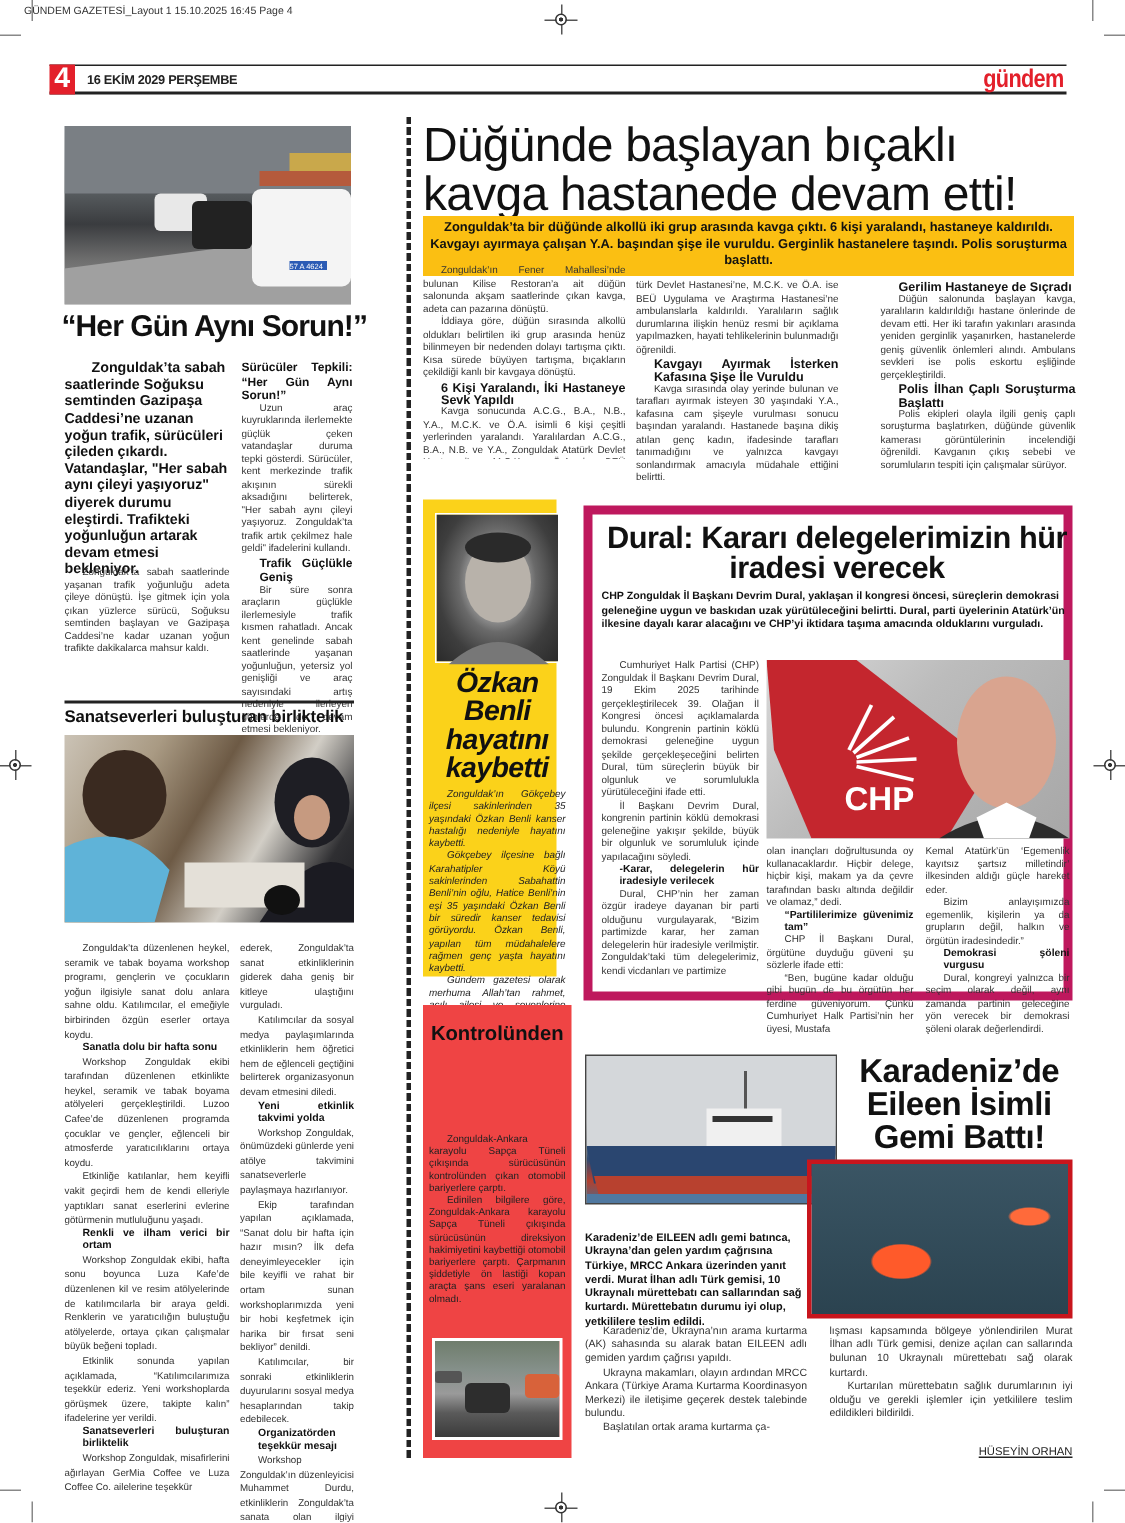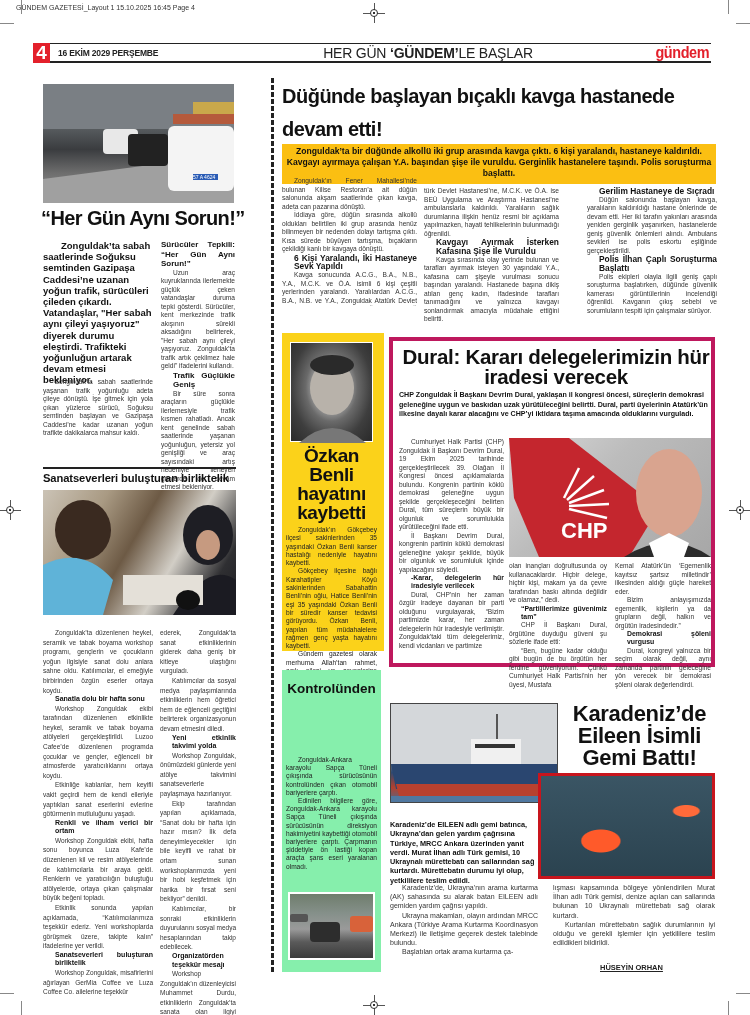--- a/index.html
+++ b/index.html
@@ -32,42 +32,42 @@
   
   .s1-photo { left: 43px; top: 84px; width: 191px; height: 119px; background: linear-gradient(180deg,#8a8f93 0%,#5b6063 35%,#3a3c3f 55%,#6e6e6e 75%,#999 100%); }
   .s1-headline { position: absolute; left: 41px; top: 207px; width: 200px; font-size: 20px; font-weight: 900; letter-spacing: -0.6px; color: #111; white-space: nowrap; }
   .s1-lede { position: absolute; left: 43px; top: 240px; width: 110px; font-size: 9.5px; line-height: 11.2px; font-weight: 900; color: #111; }
   .s1-lede .ind { padding-left: 18px; }
   .s1-body1 { position: absolute; left: 43px; top: 378px; width: 110px; }
   .s1-col2 { position: absolute; left: 161px; top: 240px; width: 74px; }
   .s1-col2 .sh { font-weight: 900; font-size: 8px; line-height: 9.5px; color: #111; }
 
   
-  .s2-headline { position: absolute; left: 282px; top: 80px; width: 440px; font-size: 20px; line-height: 33px; font-weight: 700; letter-spacing: -0.5px; color: #111; }
+  .s2-headline { position: absolute; left: 282px; top: 80px; width: 440px; font-size: 32px; line-height: 33px; font-weight: 400; letter-spacing: -0.5px; color: #111; }
   .s2-deck { position: absolute; left: 282px; top: 144px; width: 434px; height: 40px; background: #fbbf12; font-size: 8.6px; line-height: 11.2px; font-weight: 900; text-align: center; padding-top: 2px; color: #111; }
   .s2-c1 { position: absolute; left: 282px; top: 177px; width: 135px; }
   .s2-c2 { position: absolute; left: 424px; top: 187px; width: 135px; }
   .s2-c3 { position: absolute; left: 587px; top: 187px; width: 130px; }
   .s2-sh { font-weight: 900; font-size: 8.4px; line-height: 8.8px; color: #111; padding-left: 12px; }
 
   
-  .obit { position: absolute; left: 282px; top: 333px; width: 102px; height: 318px; background: #fbd21a; }
+  .obit { position: absolute; left: 282px; top: 333px; width: 89px; height: 318px; background: #fbd21a; font-style: italic; }
   .obit-photo { position: absolute; left: 8px; top: 9px; width: 83px; height: 100px; background: radial-gradient(ellipse at 50% 45%, #c9c9c9 0 20%, #6a6a6a 45%, #3e3e3e 70%, #2a2a2a 100%); border: 1px solid #fff; }
   .obit-headline { position: absolute; left: 2px; top: 113px; width: 95px; text-align: center; font-size: 19px; line-height: 19px; font-weight: 900; color: #111; letter-spacing: -0.4px; }
   .obit-body { position: absolute; left: 4px; top: 193px; width: 91px; font-size: 6.6px; line-height: 8.3px; color: #222; }
 
   
-  .acc { position: absolute; left: 282px; top: 670px; width: 99px; height: 302px; background: #86efac; }
+  .acc { position: absolute; left: 282px; top: 670px; width: 99px; height: 302px; background: #ef4444; }
   .acc-headline { position: absolute; left: 2px; top: 12px; width: 95px; text-align: center; font-size: 13.5px; line-height: 13.5px; font-weight: 900; color: #111; }
   .acc-headline .big { font-size: 14.5px; }
   .acc-body { position: absolute; left: 4px; top: 86px; width: 91px; font-size: 6.6px; line-height: 8.2px; color: #222; }
   .acc-photo { position: absolute; left: 6px; top: 222px; width: 87px; height: 68px; border: 2px solid #fff; background: linear-gradient(180deg,#6f7d6c 0%,#85908a 30%,#9a9a9a 55%,#5a5a5a 75%,#3b3b3b 100%); }
 
   
-  .dural { position: absolute; left: 389px; top: 337px; width: 326px; height: 330px; border: 4px solid #be185d; }
+  .dural { position: absolute; left: 389px; top: 337px; width: 326px; height: 330px; border: 6px solid #be185d; }
   .dural-headline { position: absolute; left: 0; top: 6px; width: 326px; text-align: center; font-size: 20.5px; line-height: 20px; font-weight: 900; color: #111; letter-spacing: -0.3px; }
   .dural-deck { position: absolute; left: 6px; top: 50px; width: 314px; font-size: 7.1px; line-height: 9.6px; font-weight: 900; color: #111; }
   .dural-c1 { position: absolute; left: 6px; top: 97px; width: 105px; text-align: justify; }
   .dural-photo { position: absolute; left: 116px; top: 97px; width: 202px; height: 119px; background: linear-gradient(135deg,#d9d9d9 0%,#bcbcbc 40%,#a7a7a7 100%); overflow: hidden; }
   .dural-c2 { position: absolute; left: 116px; top: 221px; width: 98px; }
   .dural-c3 { position: absolute; left: 222px; top: 221px; width: 96px; }
   .dural .sh2 { font-weight: 900; font-size: 6.9px; line-height: 8.4px; color: #111; padding-left: 12px; }
 
   
   .s3-rule { position: absolute; left: 43px; top: 467px; width: 193px; height: 2px; background: #222; }
@@ -76,21 +76,21 @@
   .s3-c1 { position: absolute; left: 43px; top: 628px; width: 110px; font-size: 6.5px; line-height: 9.6px; }
   .s3-c2 { position: absolute; left: 160px; top: 628px; width: 76px; font-size: 6.5px; line-height: 9.6px; }
 
   
   .k-photo1 { left: 390px; top: 703px; width: 168px; height: 100px; background: linear-gradient(180deg,#cfd3d6 0%,#d8dadc 45%,#8b8d90 55%,#2f4a72 70%,#b3402e 85%,#4b6b8d 100%); border: 1px solid #444; }
   .k-headline { position: absolute; left: 557px; top: 703px; width: 165px; text-align: center; font-size: 22px; line-height: 22px; font-weight: 900; color: #111; letter-spacing: -0.3px; }
   .k-photo2 { left: 538px; top: 773px; width: 177px; height: 106px; background: radial-gradient(ellipse at 35% 65%, #ff5a2a 0 12%, transparent 13%), radial-gradient(ellipse at 85% 35%, #ff6a3a 0 6%, transparent 7%), linear-gradient(180deg,#3a5564 0%,#2b4350 100%); border: 3px solid #c8151d; }
   .k-deck { position: absolute; left: 390px; top: 820px; width: 145px; font-size: 7.3px; line-height: 9.3px; font-weight: 700; color: #111; }
   .k-c1 { position: absolute; left: 390px; top: 883px; width: 148px; font-size: 7px; line-height: 9.2px; }
   .k-c2 { position: absolute; left: 553px; top: 883px; width: 162px; font-size: 7px; line-height: 9.2px; }
-  .byline { position: absolute; left: 600px; top: 963px; width: 115px; font-weight: 700; font-size: 7.5px; text-decoration: underline; color: #222; }
+  .byline { position: absolute; left: 600px; top: 963px; width: 115px; text-align: right; font-weight: 400; font-size: 7.5px; text-decoration: underline; color: #222; }
 </style>
 </head>
 <body>
 
 <div class="slug">GÜNDEM GAZETESİ_Layout 1  15.10.2025  16:45  Page 4</div>
 <div class="crop-h" style="left:0;top:23px;"></div>
 <div class="crop-h" style="right:0;top:23px;"></div>
 <div class="crop-v" style="left:21px;top:0;"></div>
 <div class="crop-v" style="right:21px;top:0;"></div>
 <div class="crop-h" style="left:0;top:993px;"></div>
@@ -114,21 +114,20 @@
   </div>
 <div class="reg" style="left:733px;top:503px;">
     <div class="hl"></div>
     <div class="vl"></div>
     <div class="ring"></div>
   </div>
 
 <div class="masthead">
   <div class="page-num">4</div>
   <div class="date">16 EKİM 2029 PERŞEMBE</div>
-  <div class="slogan"><span>HER GÜN </span><b>‘GÜNDEM’</b><span>LE BAŞLAR</span></div>
   <div class="logo">gündem</div>
 </div>
 
 <div class="col-divider" style="left:271px;top:78px;height:895px;"></div>
 
 <div class="photo s1-photo">
   <svg width="191" height="119" viewBox="0 0 191 119">
     <rect x="0" y="0" width="191" height="45" fill="#7a7f84"></rect>
     <rect x="150" y="18" width="41" height="12" fill="#c9a84b"></rect>
     <rect x="130" y="30" width="61" height="10" fill="#b55a3c"></rect>

